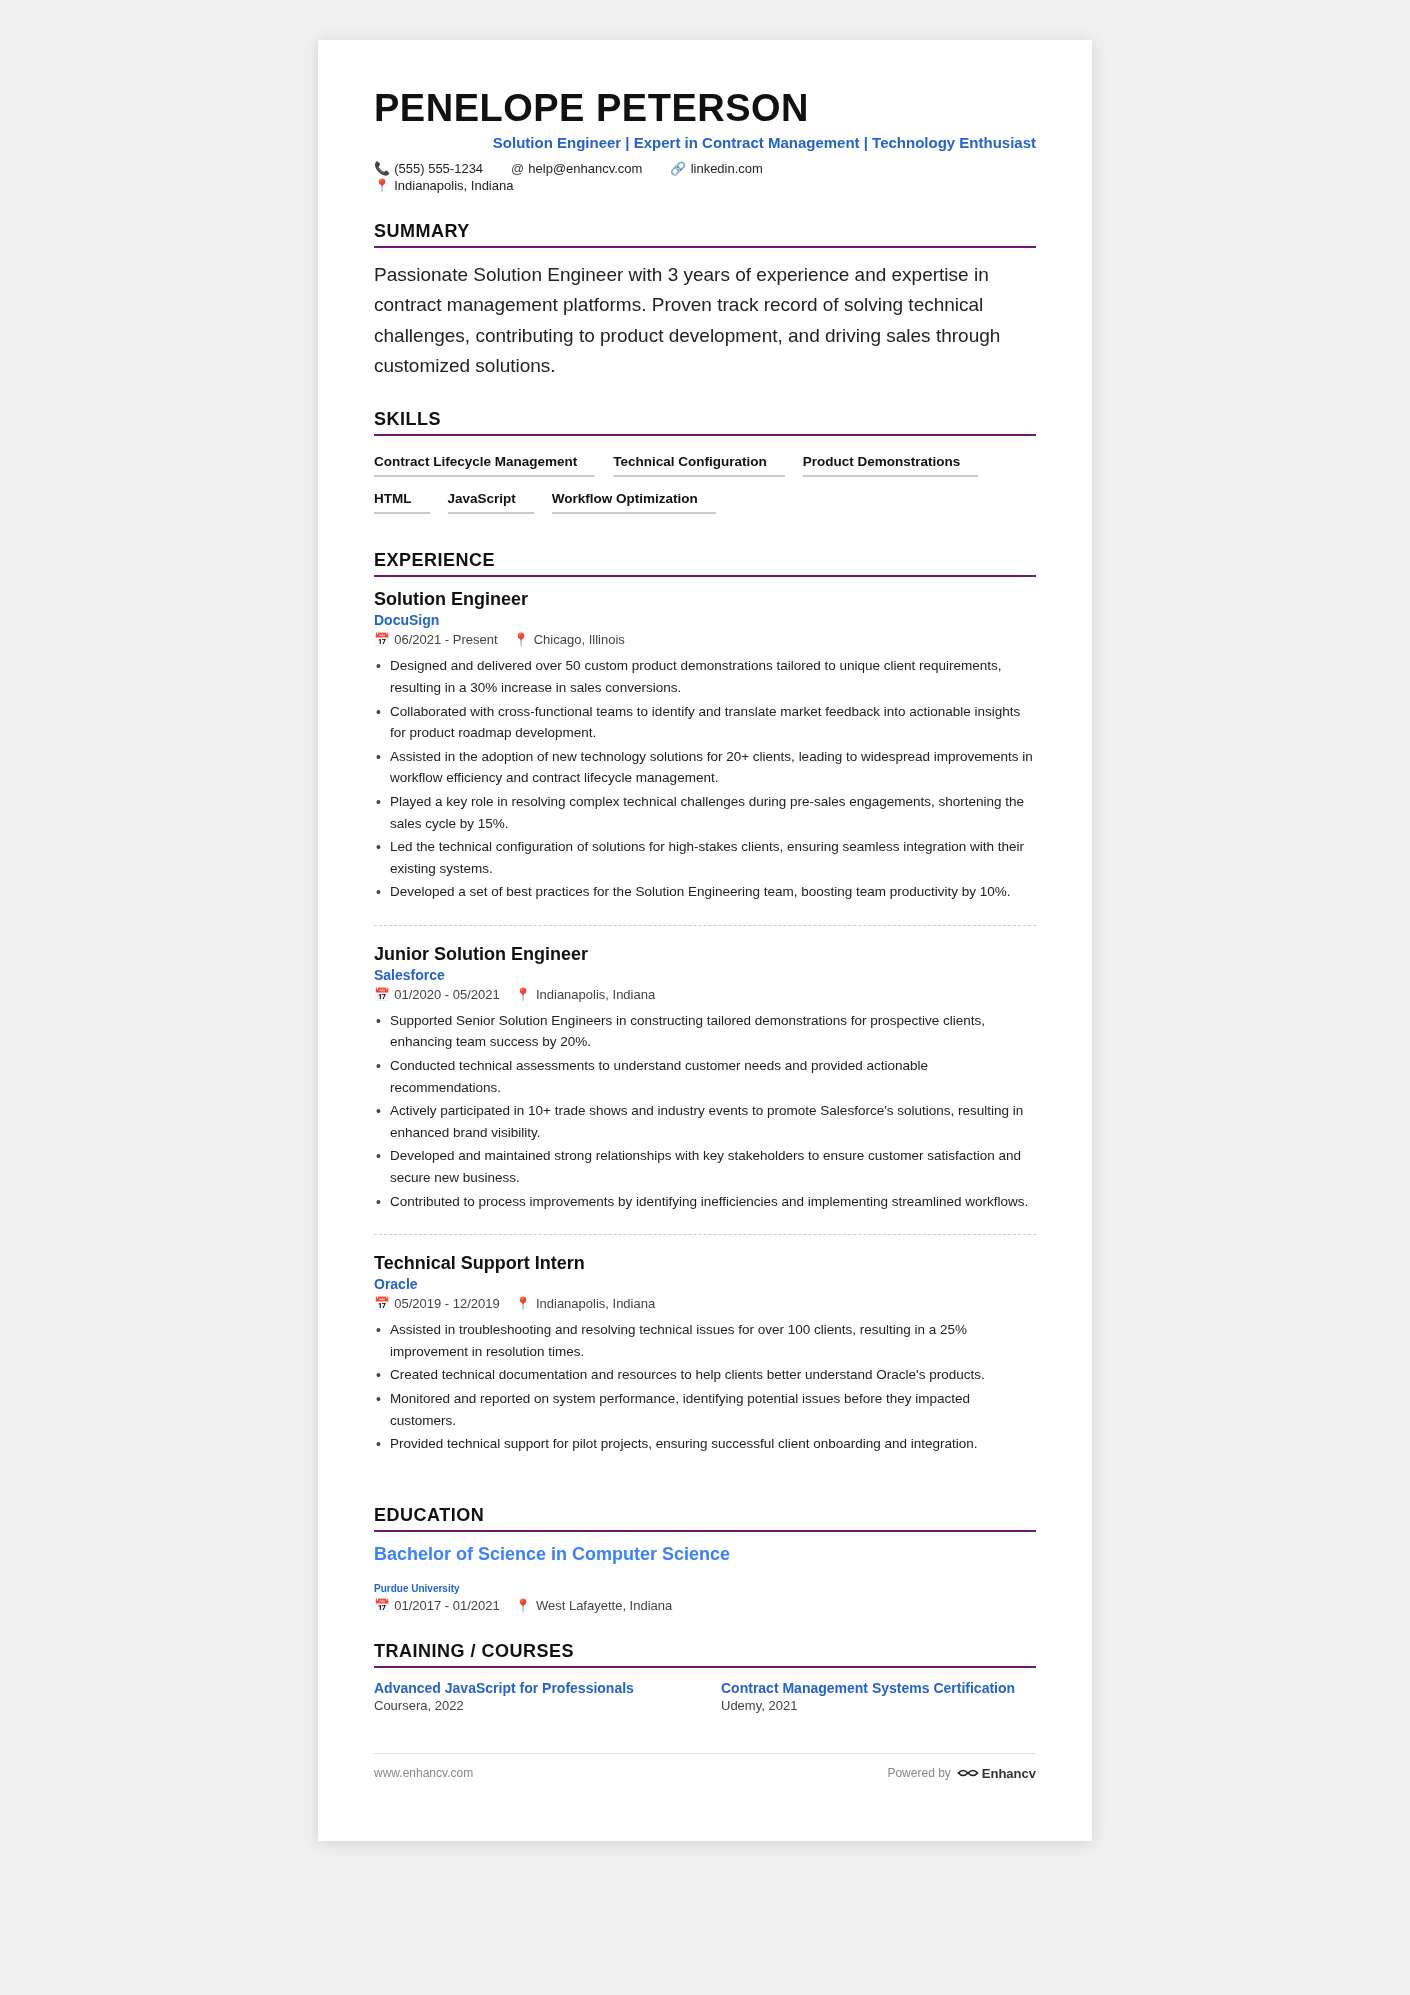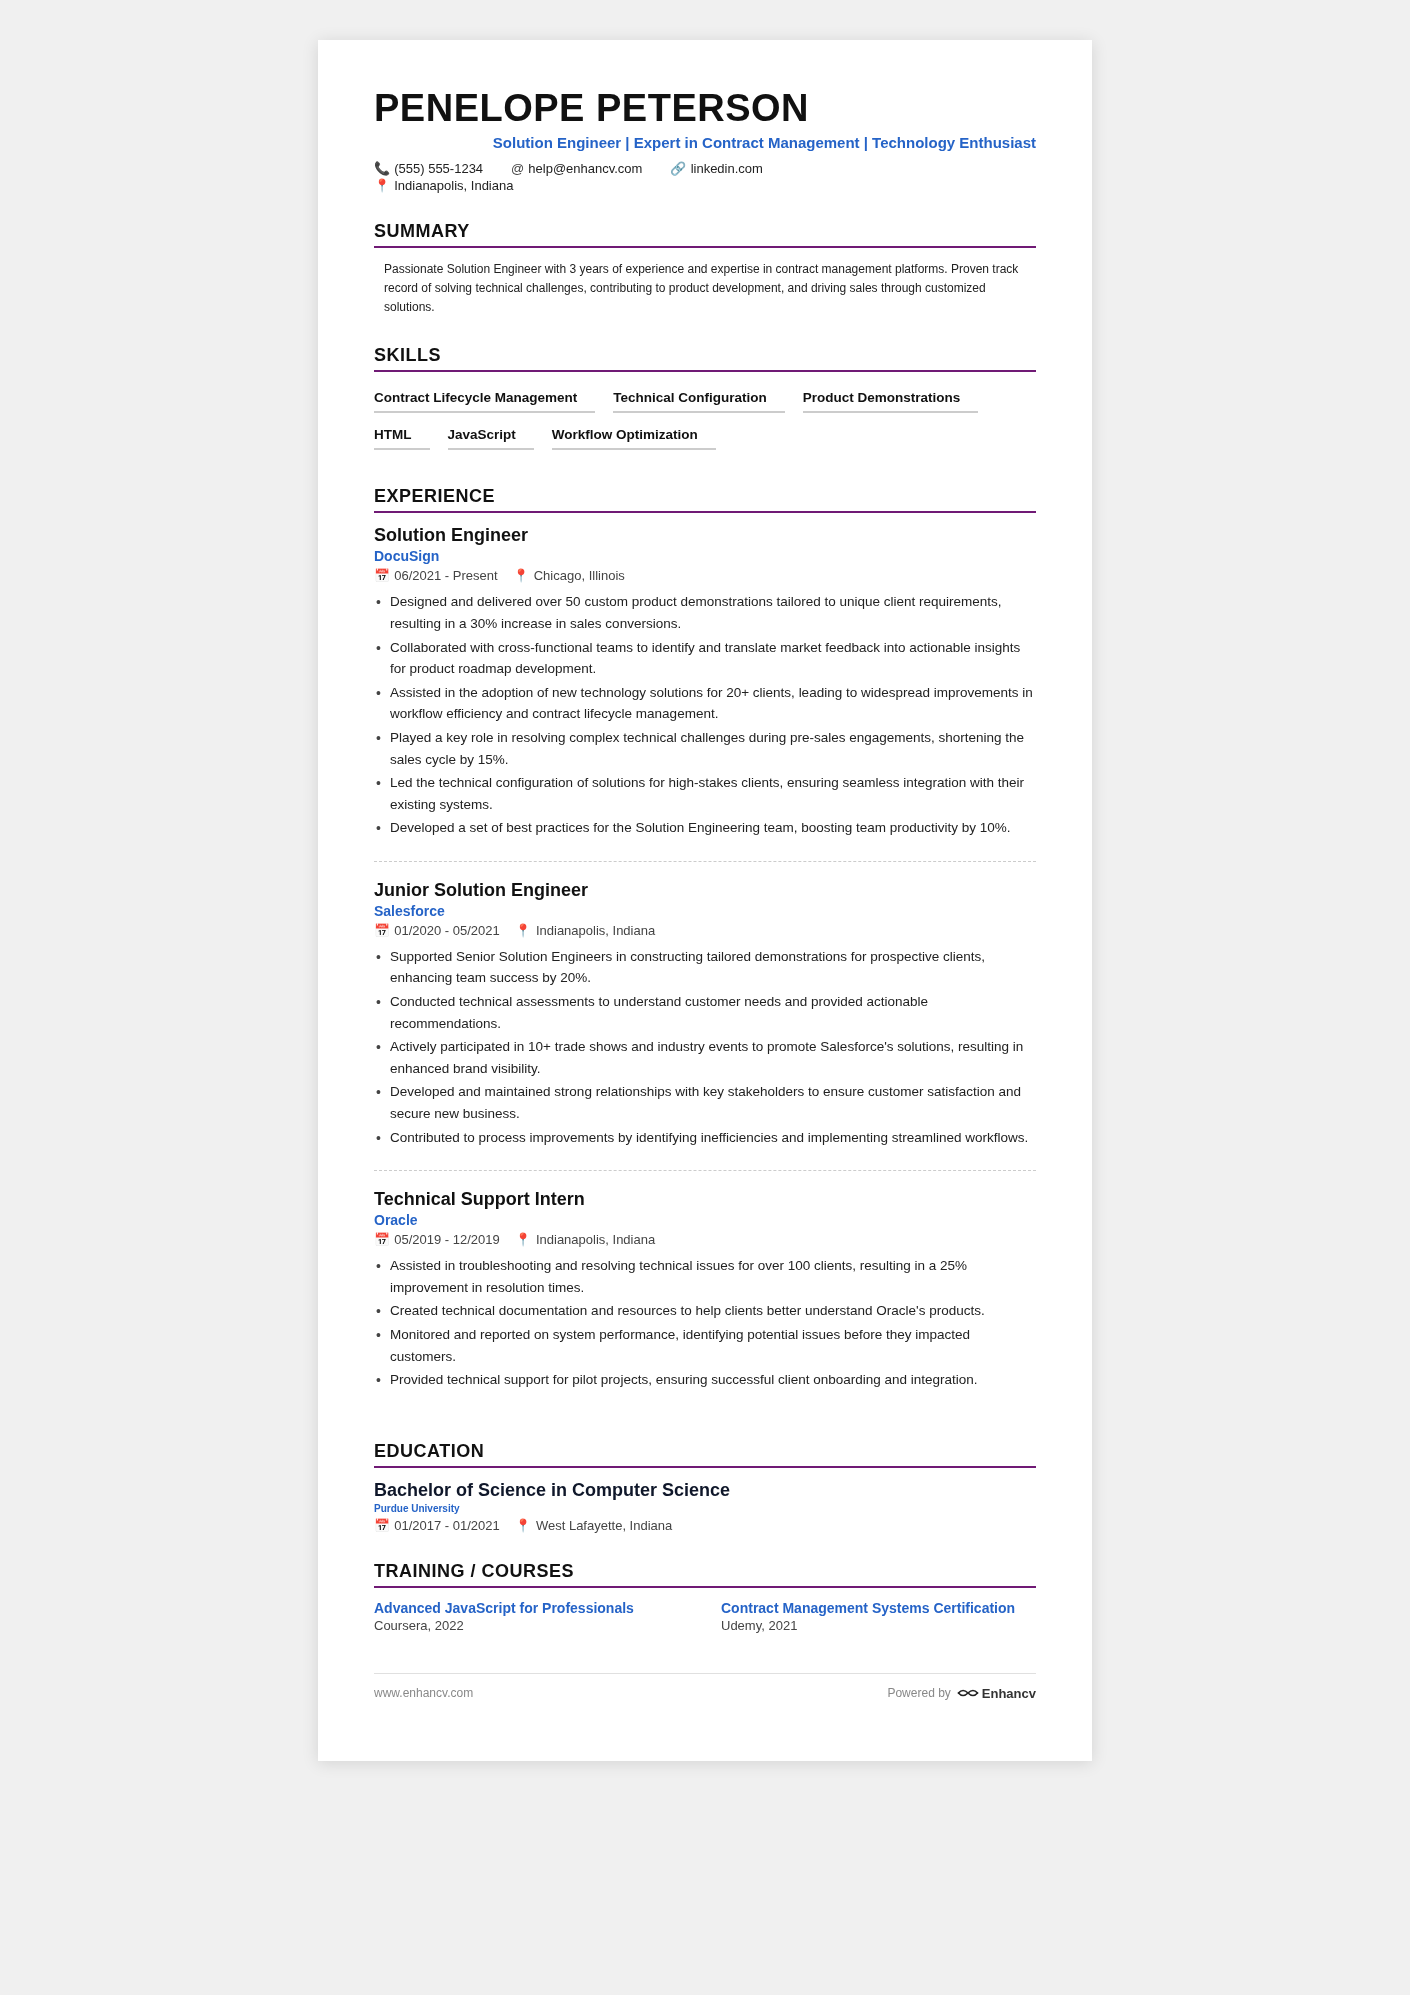--- a/index.html
+++ b/index.html
@@ -61,24 +61,23 @@
       font-weight: 900;
       text-transform: uppercase;
       color: #111;
       border-bottom: 2px solid #701a75;
       padding-bottom: 4px;
       margin-bottom: 12px;
       letter-spacing: 0.5px;
     }
     
     .summary-text {
-      font-size: 12px;
+      font-size: 19px;
       color: #222;
       line-height: 1.6;
-      margin-left: 10px;
     }
     
     .skills-grid {
       display: flex;
       flex-wrap: wrap;
       gap: 0;
     }
     .skill-item {
       font-size: 13.5px;
       font-weight: 700;
@@ -140,22 +139,22 @@
       padding-bottom: 18px;
       border-bottom: 1px dashed #ccc;
     }
     .job-block:last-child {
       border-bottom: none;
     }
     
     .edu-degree {
       font-size: 18px;
       font-weight: 700;
-      color: #0f172a;
-      margin-bottom: 2px;
+      color: #3b82f6;
+      margin-bottom: 18px;
     }
     .edu-school {
       font-size: 10px;
       font-weight: 700;
       color: #2563c7;
       margin-bottom: 4px;
     }
     .edu-meta {
       font-size: 13px;
       color: #444;

